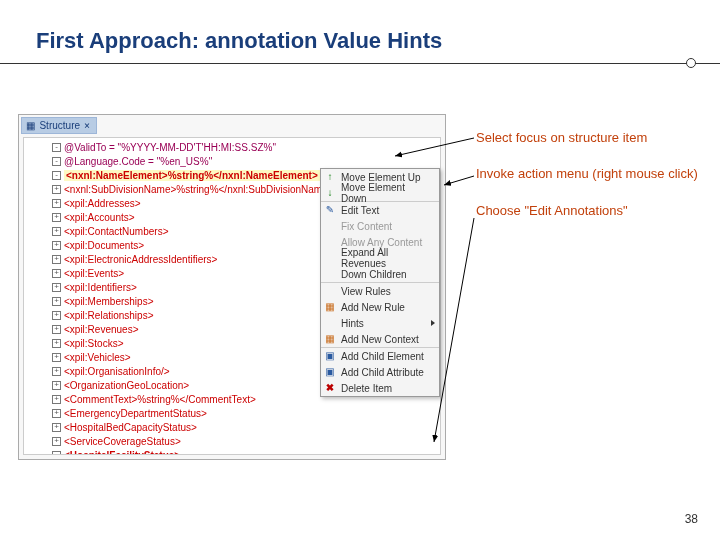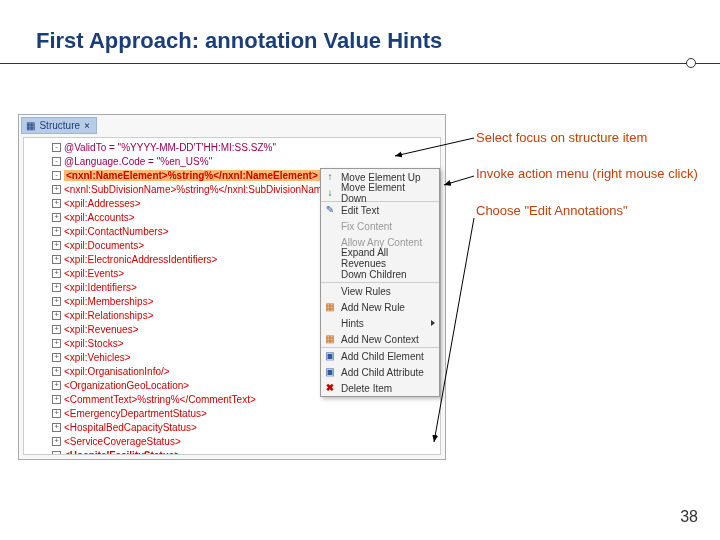--- a/index.html
+++ b/index.html
@@ -62,21 +62,21 @@
     display: flex; align-items: center;
     height: 14px;
     padding-left: 6px;
     white-space: nowrap;
     font-family: "Segoe UI", Tahoma, sans-serif;
     font-size: 10px;
   }
   .tree-row .handle { width: 9px; height: 9px; border: 1px solid #777; display: inline-flex; align-items: center; justify-content: center; font-size: 8px; line-height: 1; margin-right: 3px; color: #555; }
   .tree-row .tag { color: #c00; }
   .tree-row .attr { color: #905; }
-  .tree-row.sel .label-box { background: #fdba74; color: #fff; padding: 0 2px; }
+  .tree-row.sel .label-box { background: #fef9c3; color: #fff; padding: 0 2px; }
   .tree-row.bold .txt, .tree-row.bold .tag { font-weight: bold; }
   .indent1 { padding-left: 28px; }
 
   .ctxmenu {
     position: absolute;
     left: 320px; top: 168px;
     width: 120px;
     background: #f4f4f4;
     border: 1px solid #999;
     box-shadow: 2px 2px 4px rgba(0,0,0,0.25);
@@ -111,21 +111,21 @@
     left: 476px; top: 130px;
     width: 226px;
     font-size: 13px;
     color: #c2410c;
   }
   .callouts .c { margin-bottom: 20px; line-height: 1.25; }
   svg.arrows { position: absolute; left: 0; top: 0; width: 720px; height: 540px; pointer-events: none; }
 
   .pagenum {
     position: absolute; right: 22px; bottom: 14px;
-    font-size: 16px; color: #333;
+    font-size: 12px; color: #333;
   }
 </style>
 </head>
 <body>
 
 <div class="title">First Approach: annotation Value Hints</div>
 <div class="title-rule">
   <div class="line"></div>
   <div class="circle"></div>
 </div>

